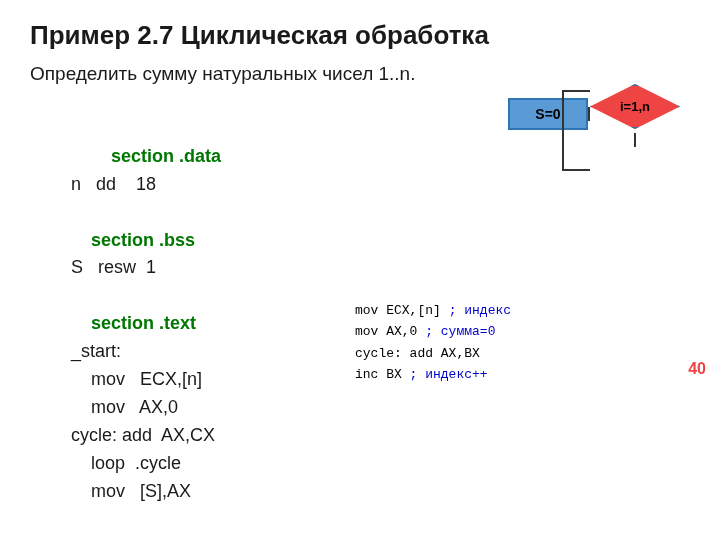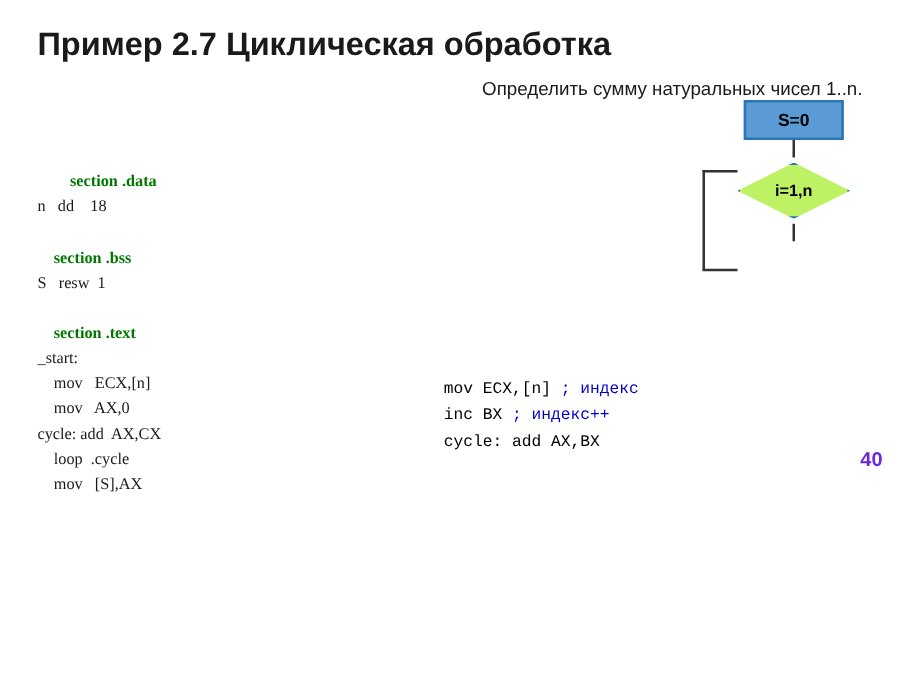--- a/index.html
+++ b/index.html
@@ -20,32 +20,32 @@
     }
 
     .title {
       font-size: 26px;
       font-weight: bold;
       color: #1a1a1a;
       margin-bottom: 12px;
     }
 
     .subtitle {
-      font-size: 15px;
+      font-size: 19px;
       color: #1a1a1a;
       margin-bottom: 10px;
-      text-align: right;
     }
 
     .code-block {
-      font-family: Liberation Serif, serif;
-      font-size: 13px;
+      font-family: Liberation Sans, sans-serif;
+      font-size: 18px;
       color: #1a1a1a;
       line-height: 1.55;
       white-space: pre;
+      margin-left: 41px;
     }
 
     .code-keyword {
       color: #007700;
       font-weight: bold;
     }
 
     .code-comment {
       color: #0000cc;
     }
@@ -64,38 +64,38 @@
       font-size: 13px;
       line-height: 1.65;
     }
 
     
     .flowchart {
       position: absolute;
       right: 40px;
       top: 80px;
       display: flex;
-      flex-direction: column;
+      flex-direction: row;
       align-items: center;
       gap: 0;
     }
 
     .fc-box {
       background: #5b9bd5;
       color: #000;
       font-size: 14px;
       font-weight: bold;
       text-align: center;
       border: 2px solid #2e75b6;
       padding: 6px 18px;
       min-width: 80px;
     }
 
     .fc-diamond {
-      background: #bef264;
+      background: #ef4444;
       color: #000;
       font-size: 13px;
       font-weight: bold;
       text-align: center;
       border: 2px solid #2e75b6;
       width: 90px;
       height: 45px;
       transform: rotate(0deg);
       display: flex;
       align-items: center;
@@ -108,21 +108,21 @@
       width: 2px;
       background: #333;
       height: 14px;
     }
 
     .page-num {
       position: absolute;
       right: 14px;
       bottom: 10px;
       font-size: 16px;
-      color: #6d28d9;
+      color: #ef4444;
       font-weight: bold;
     }
   </style>
 </head>
 <body>
 
 <div class="slide">
 
   <div class="title">Пример 2.7 Циклическая обработка</div>
 
@@ -157,21 +157,24 @@
       <div style="position:absolute; left:-28px; top:89px; width:28px; height:2px; background:#333;"></div>
       <div class="fc-connector"></div>
     </div>
   </div>
 
   <div class="right-code">
     <div>
       <span>        mov   ECX,[n]</span><span class="code-comment"> ; индекс</span>
     </div>
     <div>
-      <span>        inc   BX    </span><span class="code-comment"> ; индекс++</span>
+      <span>        mov   AX,0  </span><span class="code-comment">   ; сумма=0</span>
     </div>
     <div>
       <span>cycle: add  AX,BX</span>
+    </div>
+    <div>
+      <span>        inc   BX    </span><span class="code-comment"> ; индекс++</span>
     </div>
   </div>
 
   <div class="page-num">40</div>
 </div>
 
 </body></html>

